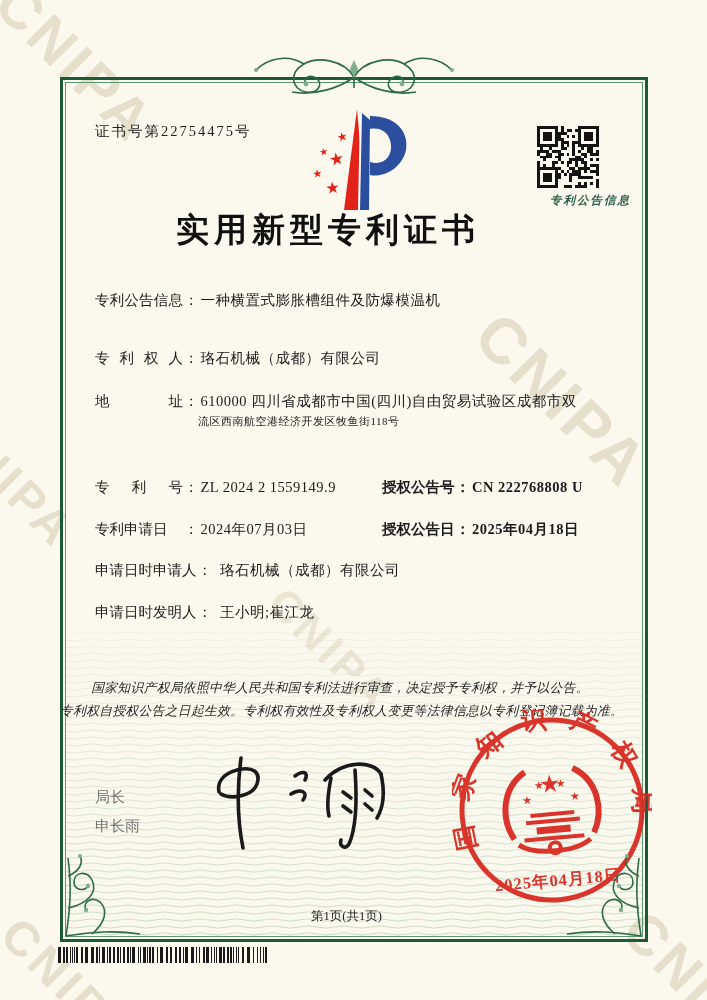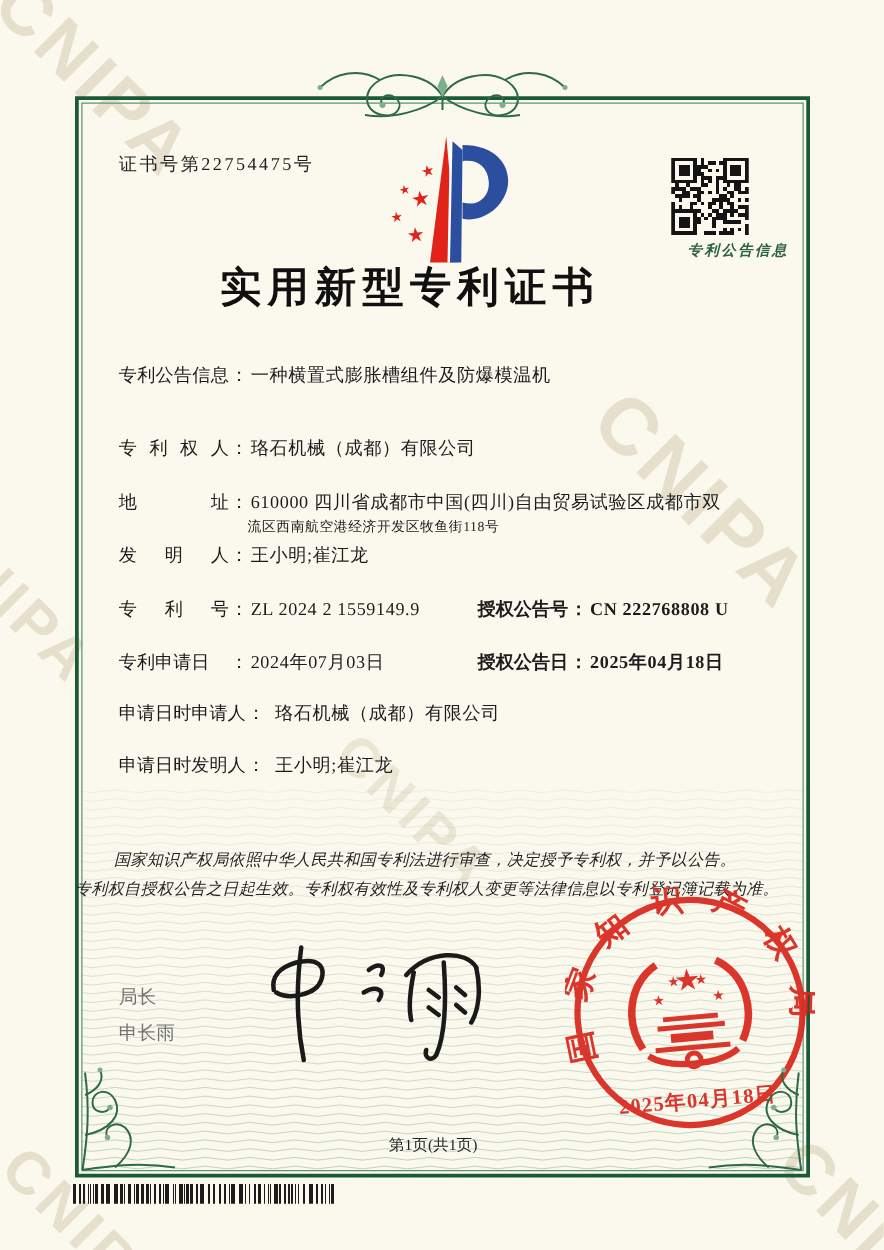--- a/index.html
+++ b/index.html
@@ -419,23 +419,20 @@
     <div class="row" style="top:291px">
       <span class="lbl">专利公告信息</span><span class="colon">：</span><span class="val">一种横置式膨胀槽组件及防爆模温机</span>
     </div>
     <div class="row" style="top:349px">
       <span class="lbl">专利权人</span><span class="colon">：</span><span class="val">珞石机械（成都）有限公司</span>
     </div>
     <div class="row" style="top:392px">
       <span class="lbl">地址</span><span class="colon">：</span><span class="val">610000 四川省成都市中国(四川)自由贸易试验区成都市双</span>
     </div>
     <div class="addr2" style="top:414px">流区西南航空港经济开发区牧鱼街118号</div>
-    <div class="row" style="top:435px">
-      <span class="lbl">发明人</span><span class="colon">：</span><span class="val">王小明;崔江龙</span>
-    </div>
     <div class="row" style="top:478px">
       <span class="lbl">专利号</span><span class="colon">：</span><span class="val">ZL 2024 2 1559149.9</span>
     </div>
     <div class="row-r" style="top:478px">
       <span class="lbl-n">授权公告号</span><span class="colon">：</span><span class="val">CN 222768808 U</span>
     </div>
     <div class="row" style="top:520px">
       <span class="lbl-n" style="width:88px">专利申请日</span><span class="colon">：</span><span class="val">2024年07月03日</span>
     </div>
     <div class="row-r" style="top:520px">

